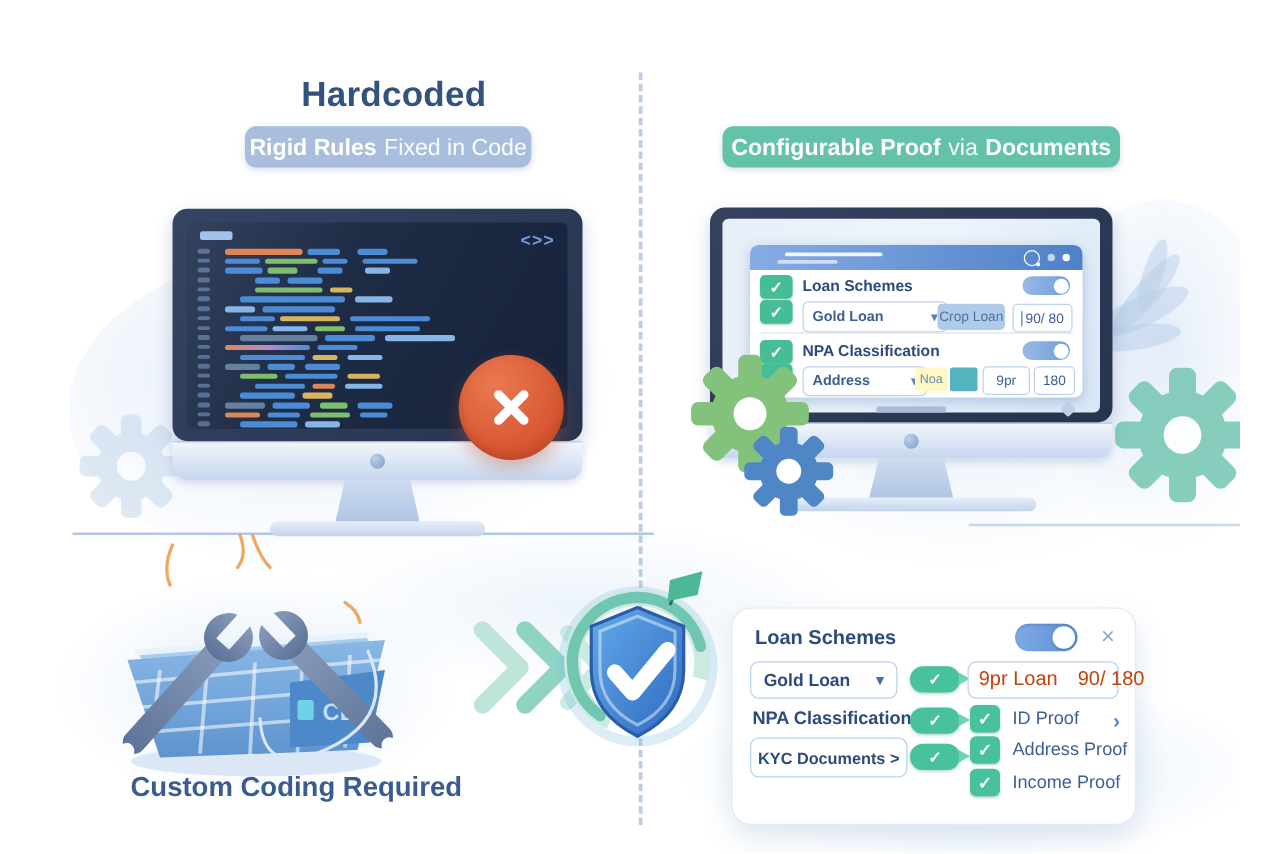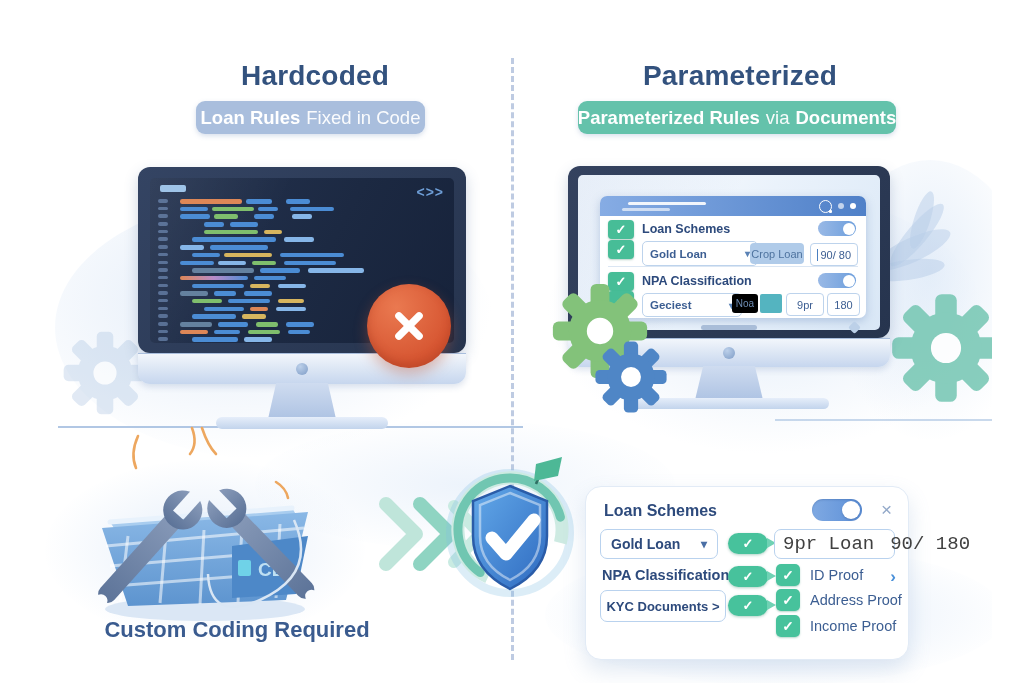--- a/index.html
+++ b/index.html
@@ -85,21 +85,21 @@
   .toggle-sm::after{content:"";position:absolute;right:1.5px;top:1.5px;width:12px;height:12px;border-radius:50%;background:#fff;}
   .sel{position:absolute;border:1.5px solid #bdd3ec;border-radius:5px;background:#fff;color:#3c5e92;
        font-size:11.5px;font-weight:700;display:flex;align-items:center;padding:0 7px;justify-content:space-between;white-space:nowrap;}
   .sel .caret{color:#5b82b5;font-size:10px;margin-left:6px;}
   .btn-crop{position:absolute;background:#b0cbe9;border-radius:4px;color:#4e739f;font-size:11px;
             display:flex;align-items:center;justify-content:center;white-space:nowrap;}
   .fld{position:absolute;border:1.5px solid #bdd3ec;border-radius:4px;background:#fff;color:#3c5e92;
        font-size:11px;display:flex;align-items:center;justify-content:center;white-space:nowrap;}
   .cursor{display:inline-block;width:1.5px;height:12px;background:#4a7fc0;margin-right:2px;}
   .win-div{position:absolute;left:8px;right:8px;top:70px;height:1px;background:#dbe6f3;}
-  .chipNoa{position:absolute;background:#000000;border-radius:3px;color:#6d8cb4;font-size:10px;
+  .chipNoa{position:absolute;background:#fef9c3;border-radius:3px;color:#6d8cb4;font-size:10px;
            display:flex;align-items:center;justify-content:center;}
   .tealsq{position:absolute;background:#54b4c0;border-radius:2px;}
   .scrollpill{position:absolute;left:133px;top:159px;width:56px;height:5px;border-radius:3px;background:#a9bdd8;}
   .scrolldot{position:absolute;left:282px;top:157px;width:9px;height:9px;background:#bcd0e8;transform:rotate(45deg);border-radius:2px;}
   .monR .chin{top:172px;height:28px;}
   .monR .cam{top:8px;}
   .monR .stand{top:200px;height:34px;}
   .monR .base{top:232px;width:200px;margin-left:-100px;height:11px;}
   
   .gear{position:absolute;}
@@ -117,21 +117,21 @@
   .p-sel{position:absolute;left:14px;top:42px;width:118px;height:30px;border:1.7px solid #b9d2ee;border-radius:7px;
          background:#fff;color:#2d4a7c;font-size:14px;font-weight:700;display:flex;align-items:center;
          justify-content:space-between;padding:0 10px;box-sizing:border-box;}
   .p-sel .caret{color:#4a6fa5;font-size:12px;}
   .gpill{position:absolute;width:40px;height:21px;background:#47c29c;border-radius:11px;color:#fff;
          font-size:13px;font-weight:700;display:flex;align-items:center;justify-content:center;box-shadow:0 1px 3px rgba(50,140,110,.4);}
   .gpill::after{content:"";position:absolute;right:-8px;top:5px;border-left:9px solid #6fd2b4;
                 border-top:5.5px solid transparent;border-bottom:5.5px solid transparent;}
   .ratebox{position:absolute;left:188px;top:42px;right:13px;height:30px;border:1.7px solid #b9d2ee;border-radius:7px;
            background:#fff;display:flex;align-items:center;box-sizing:border-box;}
-  .ratebox .cell{font-size:19px;color:#404040;padding:0 8px;white-space:nowrap;font-family:Liberation Mono, monospace;}
+  .ratebox .cell{font-size:16px;color:#c2410c;padding:0 8px;white-space:nowrap;}
   .ratebox .vline{width:1.5px;height:18px;background:#c7d9ee;}
   .p-label{position:absolute;font-size:14.5px;font-weight:700;color:#2d4a7c;white-space:nowrap;}
   .p-kyc{position:absolute;left:14px;top:103px;width:124px;height:30px;border:1.7px solid #b9d2ee;border-radius:7px;
          background:#fff;color:#2d4a7c;font-size:13px;font-weight:700;display:flex;align-items:center;
          justify-content:center;white-space:nowrap;}
   .chkrow{position:absolute;display:flex;align-items:center;}
   .chk{width:24px;height:22px;border-radius:5px;background:#47c29c;color:#fff;font-size:14px;font-weight:700;
        display:flex;align-items:center;justify-content:center;box-shadow:0 1px 2px rgba(50,140,110,.35);}
   .chk-label{margin-left:10px;font-size:14.5px;color:#3c5e92;white-space:nowrap;}
   .chev-r{position:absolute;right:12px;top:80px;color:#4a90d9;font-size:17px;font-weight:700;}
@@ -167,21 +167,21 @@
           <rect x="-10" y="-50" width="20" height="100" rx="6" transform="rotate(135)"></rect>
           <circle r="33"></circle>
           <circle r="14" fill="#ffffff"></circle>
         </g>
       </symbol>
     </defs>
   </svg>
 
   <div class="title t-left">Hardcoded</div>
   <div class="badge bg-left">
-    <span class="bold">Loan Rules</span>
+    <span class="bold">Rigid Rules</span>
     <span class="rest">Fixed in Code</span>
   </div>
 
   <svg class="gear" style="left:62px;top:330px;width:86px;height:86px;opacity:.35">
       <use href="#gear" fill="#aac3e1"></use>
     </svg>
 
   <div class="monL">
     <div class="bezel">
       <div class="screen">
@@ -371,23 +371,22 @@
       <g transform="translate(158,96) rotate(-44) scale(1.15)" mask="url(#wmask)">
         <rect x="-8" y="-12" width="16" height="104" rx="8" fill="url(#wr)"></rect>
         <circle cx="0" cy="-14" r="17" fill="url(#wr)"></circle>
       </g>
     </g>
     <path d="M214 96 Q238 150 180 176 Q130 198 128 150" stroke="#d9e6f4" stroke-width="2.5" fill="none"></path>
   </svg>
 
   <div class="caption">Custom Coding Required</div>
 
-  <div class="title t-right">Parameterized</div>
   <div class="badge bg-right">
-    <span class="bold">Parameterized Rules</span>
+    <span class="bold">Configurable Proof</span>
     <span class="mid">via</span>
     <span class="bold">Documents</span>
   </div>
 
   <svg class="leaf" viewBox="0 0 130 140">
     <g fill="rgba(176,200,230,.5)">
       <ellipse cx="40" cy="60" rx="42" ry="12" transform="rotate(-25 40 60)"></ellipse>
       <ellipse cx="45" cy="45" rx="40" ry="10" transform="rotate(-50 45 45)"></ellipse>
       <ellipse cx="35" cy="80" rx="38" ry="10" transform="rotate(-8 35 80)"></ellipse>
       <ellipse cx="50" cy="30" rx="30" ry="8" transform="rotate(-72 50 30)"></ellipse>
@@ -433,21 +432,21 @@
       <div class="win-div"></div>
       <div class="win-check" style="top:76px">
           <span>✓</span>
         </div>
       <div class="win-check" style="top:95px">
           <span>✓</span>
         </div>
       <div class="win-label" style="top:78px">NPA Classification</div>
       <div class="toggle-sm" style="top:77px"></div>
       <div class="sel" style="left:42px;top:97px;width:84px;height:22px">
-        <span>Geciest</span>
+        <span>Address</span>
         <span class="caret">▾</span>
       </div>
       <div class="chipNoa" style="left:132px;top:98px;width:26px;height:19px">Noa</div>
       <div class="tealsq" style="left:160px;top:98px;width:22px;height:19px"></div>
       <div class="fld" style="left:186px;top:97px;width:36px;height:21px">9pr</div>
       <div class="fld" style="left:227px;top:97px;width:31px;height:21px">180</div>
     </div>
     <div class="scrollpill"></div>
     <div class="scrolldot"></div>
     <div class="chin">

